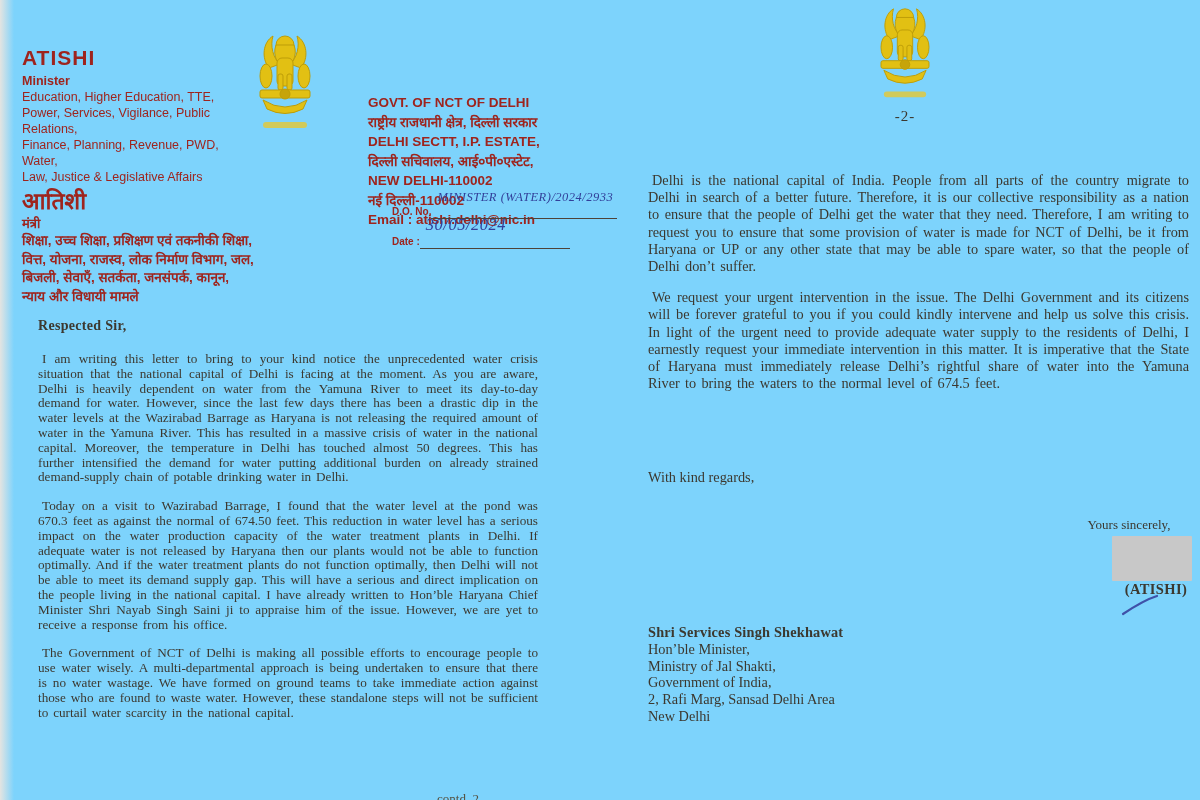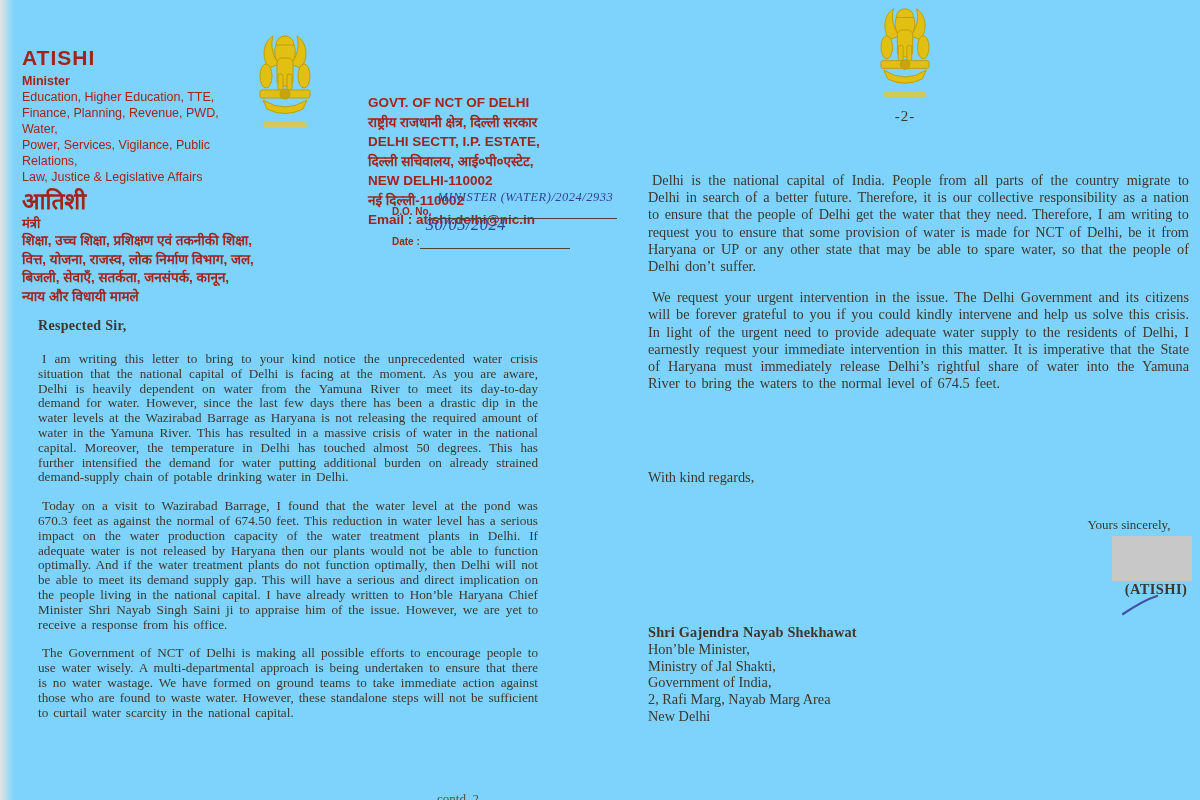--- a/index.html
+++ b/index.html
@@ -76,22 +76,22 @@
 
 <div class="canvas">
   <div class="scan-edge"></div>
 
   <div>
 
     <div class="sender red">
       <div class="sender-name-en">ATISHI</div>
       <div class="sender-title-en">Minister</div>
       <div class="sender-dept-en">Education, Higher Education, TTE,</div>
+      <div class="sender-dept-en">Power, Services, Vigilance, Public Relations,</div>
       <div class="sender-dept-en">Finance, Planning, Revenue, PWD, Water,</div>
-      <div class="sender-dept-en">Power, Services, Vigilance, Public Relations,</div>
       <div class="sender-dept-en">Law, Justice &amp; Legislative Affairs</div>
       <div class="sender-name-hi">आतिशी</div>
       <div class="sender-title-hi">मंत्री</div>
       <div class="sender-dept-hi">शिक्षा, उच्च शिक्षा, प्रशिक्षण एवं तकनीकी शिक्षा,</div>
       <div class="sender-dept-hi">वित्त, योजना, राजस्व, लोक निर्माण विभाग, जल,</div>
       <div class="sender-dept-hi">बिजली, सेवाएँ, सतर्कता, जनसंपर्क, कानून,</div>
       <div class="sender-dept-hi">न्याय और विधायी मामले</div>
     </div>
 
     <svg class="emblem emblem-left" viewBox="0 0 64 100">
@@ -170,21 +170,21 @@
     <div class="regards">With kind regards,</div>
     <div class="sincerely">Yours sincerely,</div>
 
     <div class="sig-redaction"></div>
     <svg class="sig-stroke" viewBox="0 0 40 22">
       <path d="M3,20 C12,14 24,6 37,2" fill="none" stroke="#3f51a8" stroke-width="2.2" stroke-linecap="round"></path>
     </svg>
     <div class="signatory">(ATISHI)</div>
 
     <div class="recipient">
-      <div class="bold">Shri Gajendra Nayab Shekhawat</div>
+      <div class="bold">Shri Services Singh Shekhawat</div>
       <div>Hon’ble Minister,</div>
       <div>Ministry of Jal Shakti,</div>
       <div>Government of India,</div>
-      <div>2, Rafi Marg, Nayab Marg Area</div>
+      <div>2, Rafi Marg, Sansad Delhi Area</div>
       <div>New Delhi</div>
     </div>
   </div>
 </div>
 
 </body></html>

